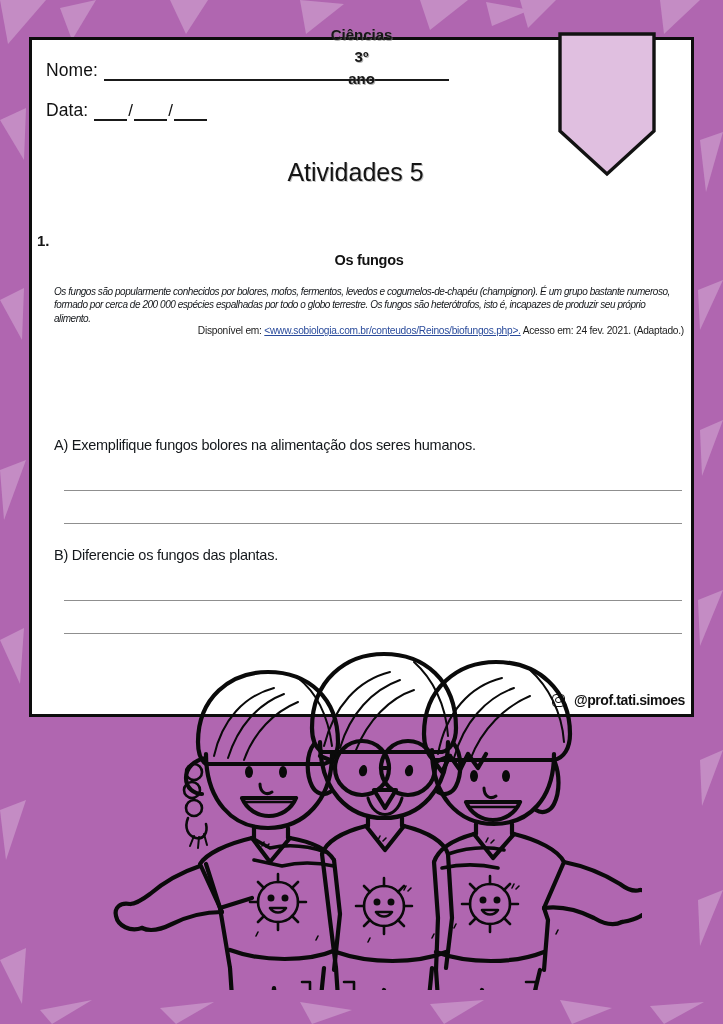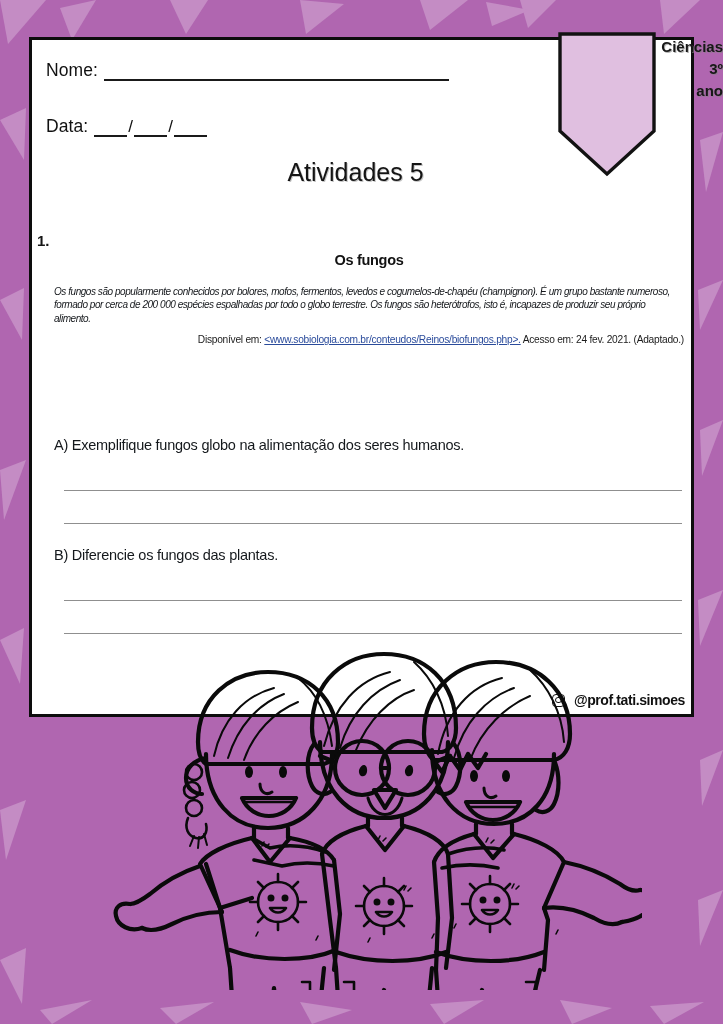--- a/index.html
+++ b/index.html
@@ -35,21 +35,21 @@
 
   
   .field-row {
     font-size: 17.5px;
     color: #111;
     display: flex;
     align-items: flex-end;
     letter-spacing: .1px;
   }
   #nome-row { position: absolute; left: 14px; top: 20px; }
-  #data-row { position: absolute; left: 14px; top: 76px; }
+  #data-row { position: absolute; left: 14px; top: 60px; }
   .field-label { font-size: 17.5px; margin-right: 6px; white-space: pre; }
   .field-rule {
     display: inline-block;
     border-bottom: 2px solid #1a1a1a;
     height: 1px;
   }
   #nome-rule { width: 345px; }
   .date-rule { width: 33px; border-bottom: 2px solid #1a1a1a; height:1px; display:inline-block;}
   .date-slash { font-size: 17px; margin: 0 1px; }
 
@@ -70,22 +70,22 @@
   #banner {
     position: absolute;
     left: 557px;
     top: 31px;
     width: 100px;
     height: 146px;
     z-index: 4;
   }
   #banner-text {
     position: absolute;
-    left: 0; right: 0; top: 36px;
-    text-align: right;
+    left: 0; right: 0; top: 24px;
+    text-align: center;
     font-size: 15px;
     font-weight: bold;
     line-height: 1.45;
     color: #171717;
     text-shadow: 1px 1px 0 rgba(130,130,130,.6);
     z-index: 5;
   }
   #banner-text div { white-space: nowrap; }
 
   
@@ -113,21 +113,21 @@
   }
   #reading-body {
     font-style: italic;
     font-size: 10px;
     line-height: 1.33;
     color: #15181c;
     letter-spacing: -0.45px;
     text-align: left;
   }
   #reading-source {
-    margin-top: 9px;
+    margin-top: 0;
     font-size: 10.2px;
     color: #1b1b1b;
     text-align: right;
     letter-spacing: -0.25px;
     white-space: nowrap;
   }
   #reading-source .src-link {
     color: #2a4b9b;
     text-decoration: underline;
   }
@@ -262,21 +262,21 @@
   <div id="reading-block">
     <div id="reading-title">Os fungos</div>
     <div id="reading-body">Os fungos são popularmente conhecidos por bolores, mofos, fermentos, levedos e cogumelos-de-chapéu (champignon). É um grupo bastante numeroso, formado por cerca de 200 000 espécies espalhadas por todo o globo terrestre. Os fungos são heterótrofos, isto é, incapazes de produzir seu próprio alimento.</div>
     <div id="reading-source">
       <span>Disponível em:</span>
       <span class="src-link">&lt;www.sobiologia.com.br/conteudos/Reinos/biofungos.php&gt;.</span>
       <span>Acesso em: 24 fev. 2021. (Adaptado.)</span>
     </div>
   </div>
 
-  <div id="prompt-a" class="prompt">A) Exemplifique fungos globo na alimentação dos seres humanos.</div>
+  <div id="prompt-a" class="prompt">A) Exemplifique fungos bolores na alimentação dos seres humanos.</div>
   <div id="prompt-b" class="prompt">B) Diferencie os fungos das plantas.</div>
 
   <div id="line-a1" class="write-line"></div>
   <div id="line-a2" class="write-line"></div>
   <div id="line-b1" class="write-line"></div>
   <div id="line-b2" class="write-line"></div>
 
   <svg id="illustration" viewBox="0 0 540 340" aria-hidden="true">
     <g fill="none" stroke="#0a0a0a" stroke-width="4.2" stroke-linecap="round" stroke-linejoin="round">
 

